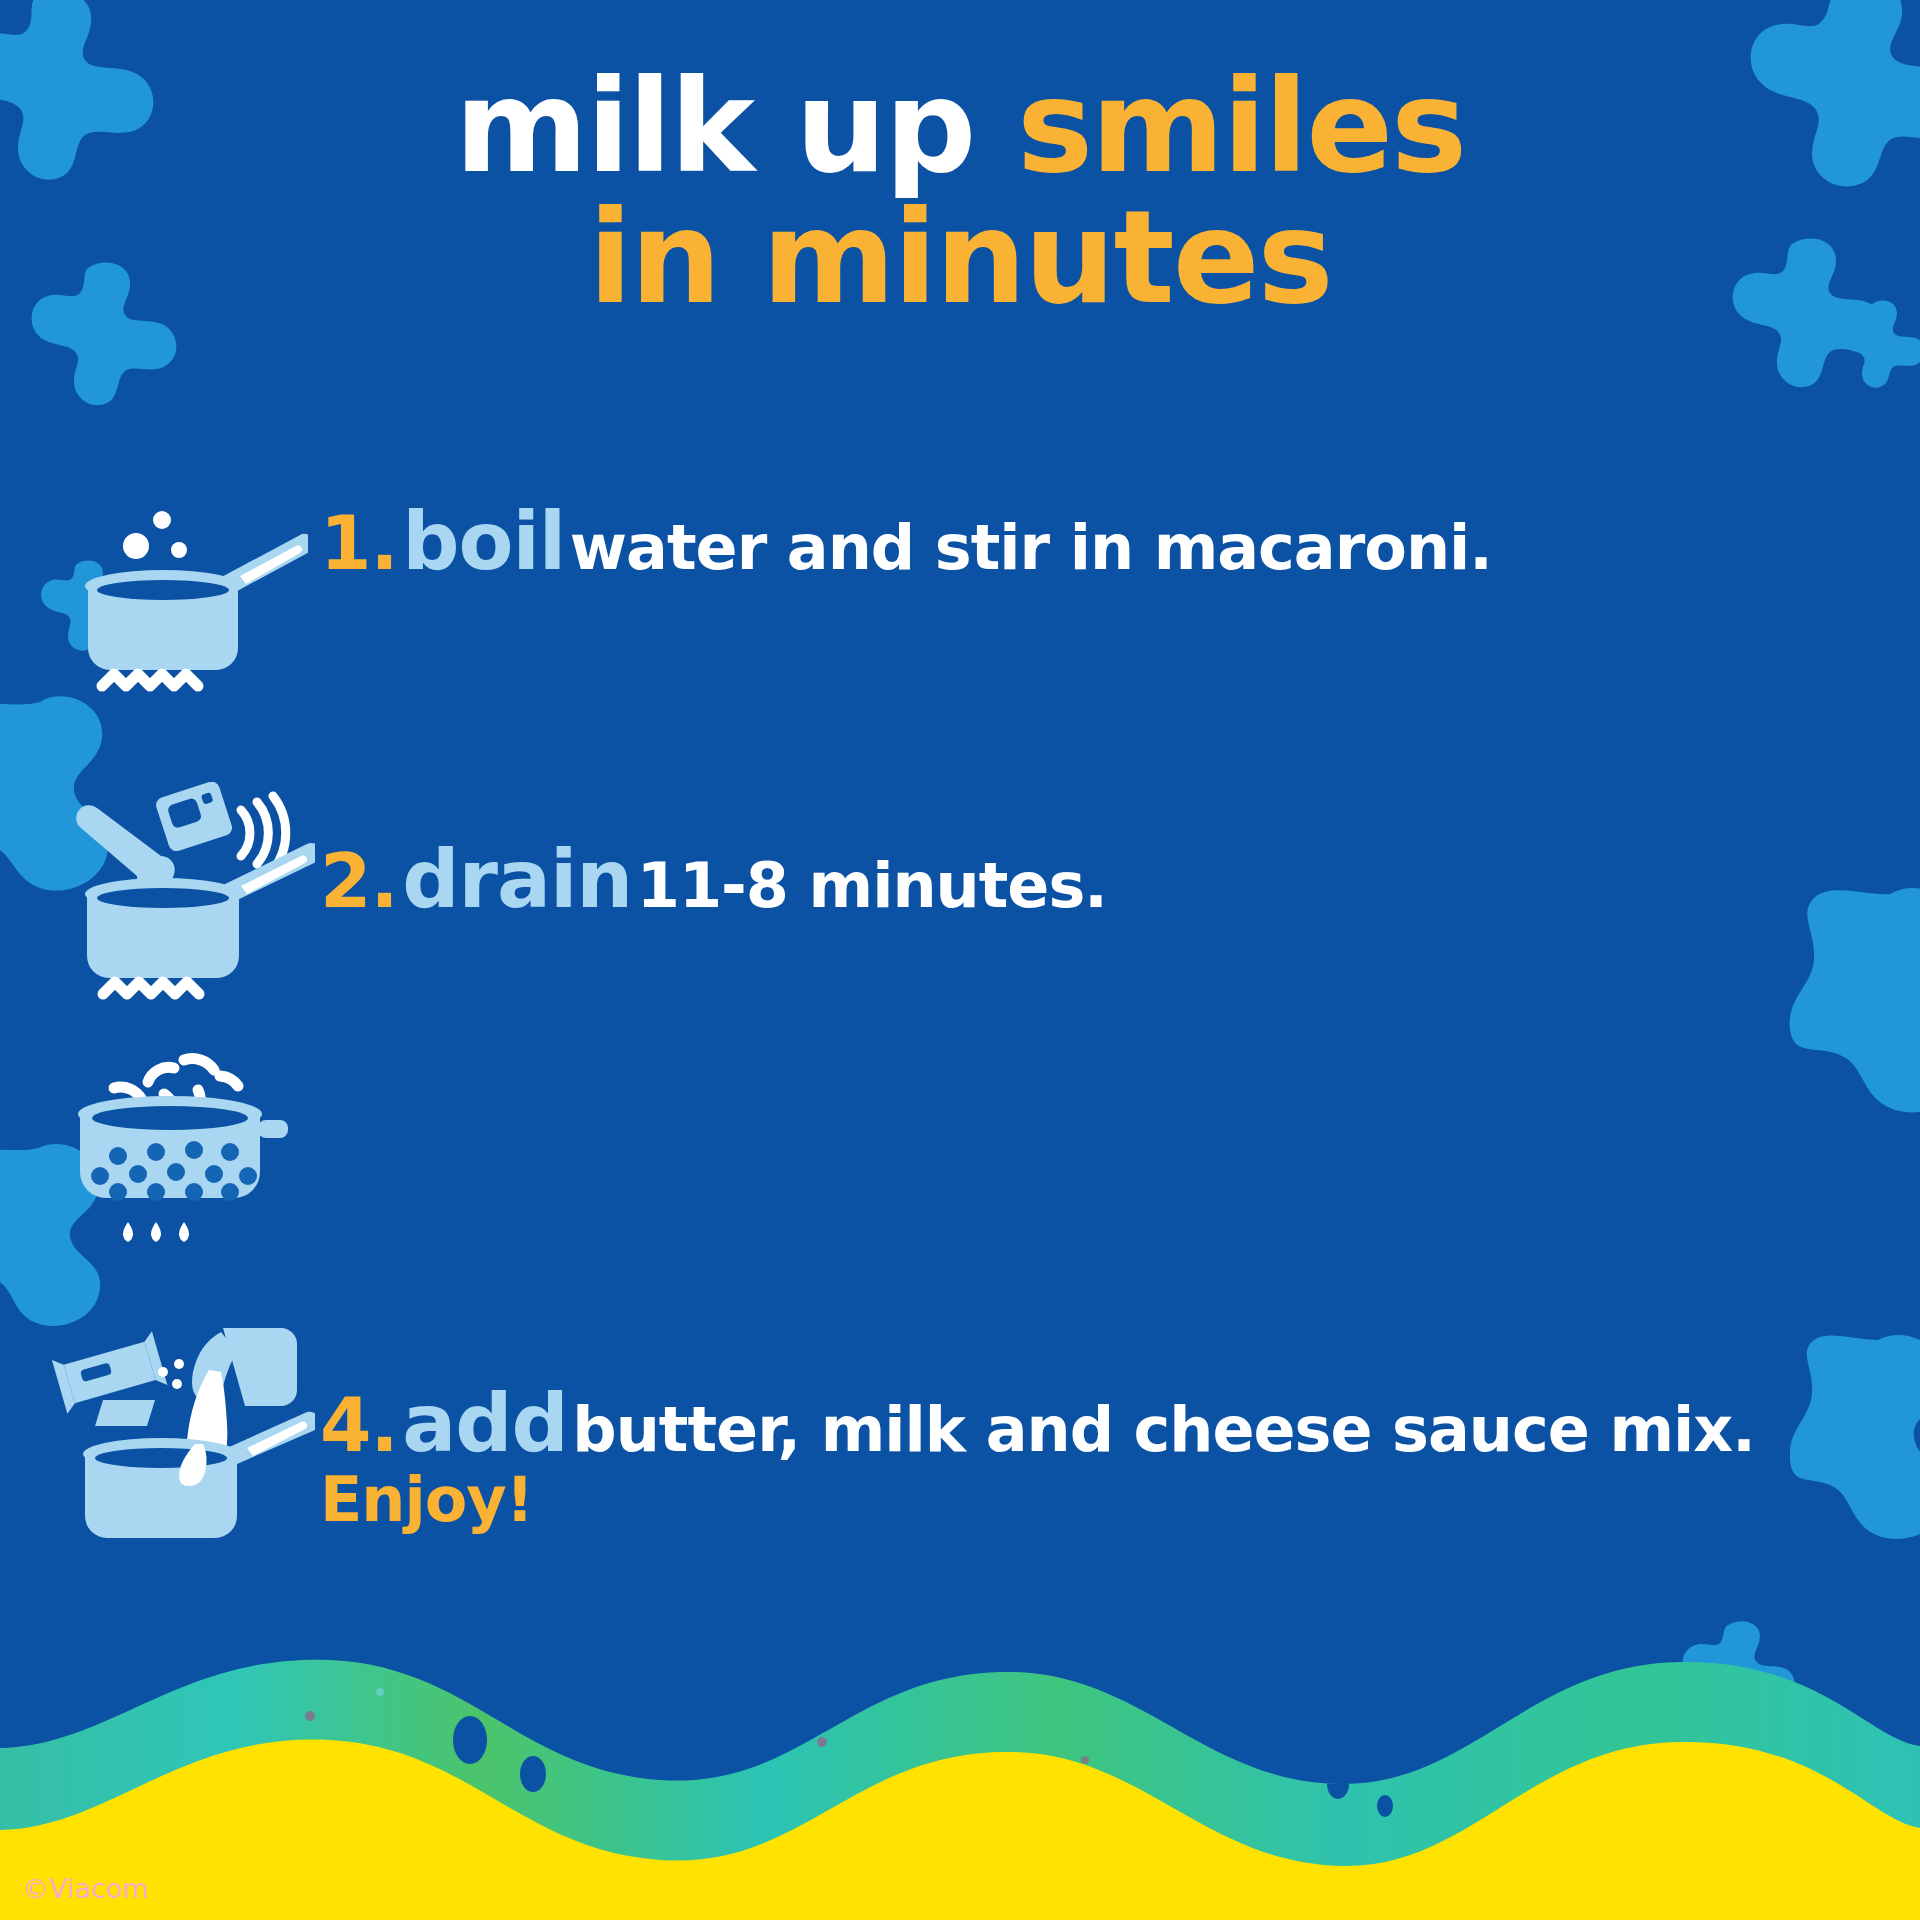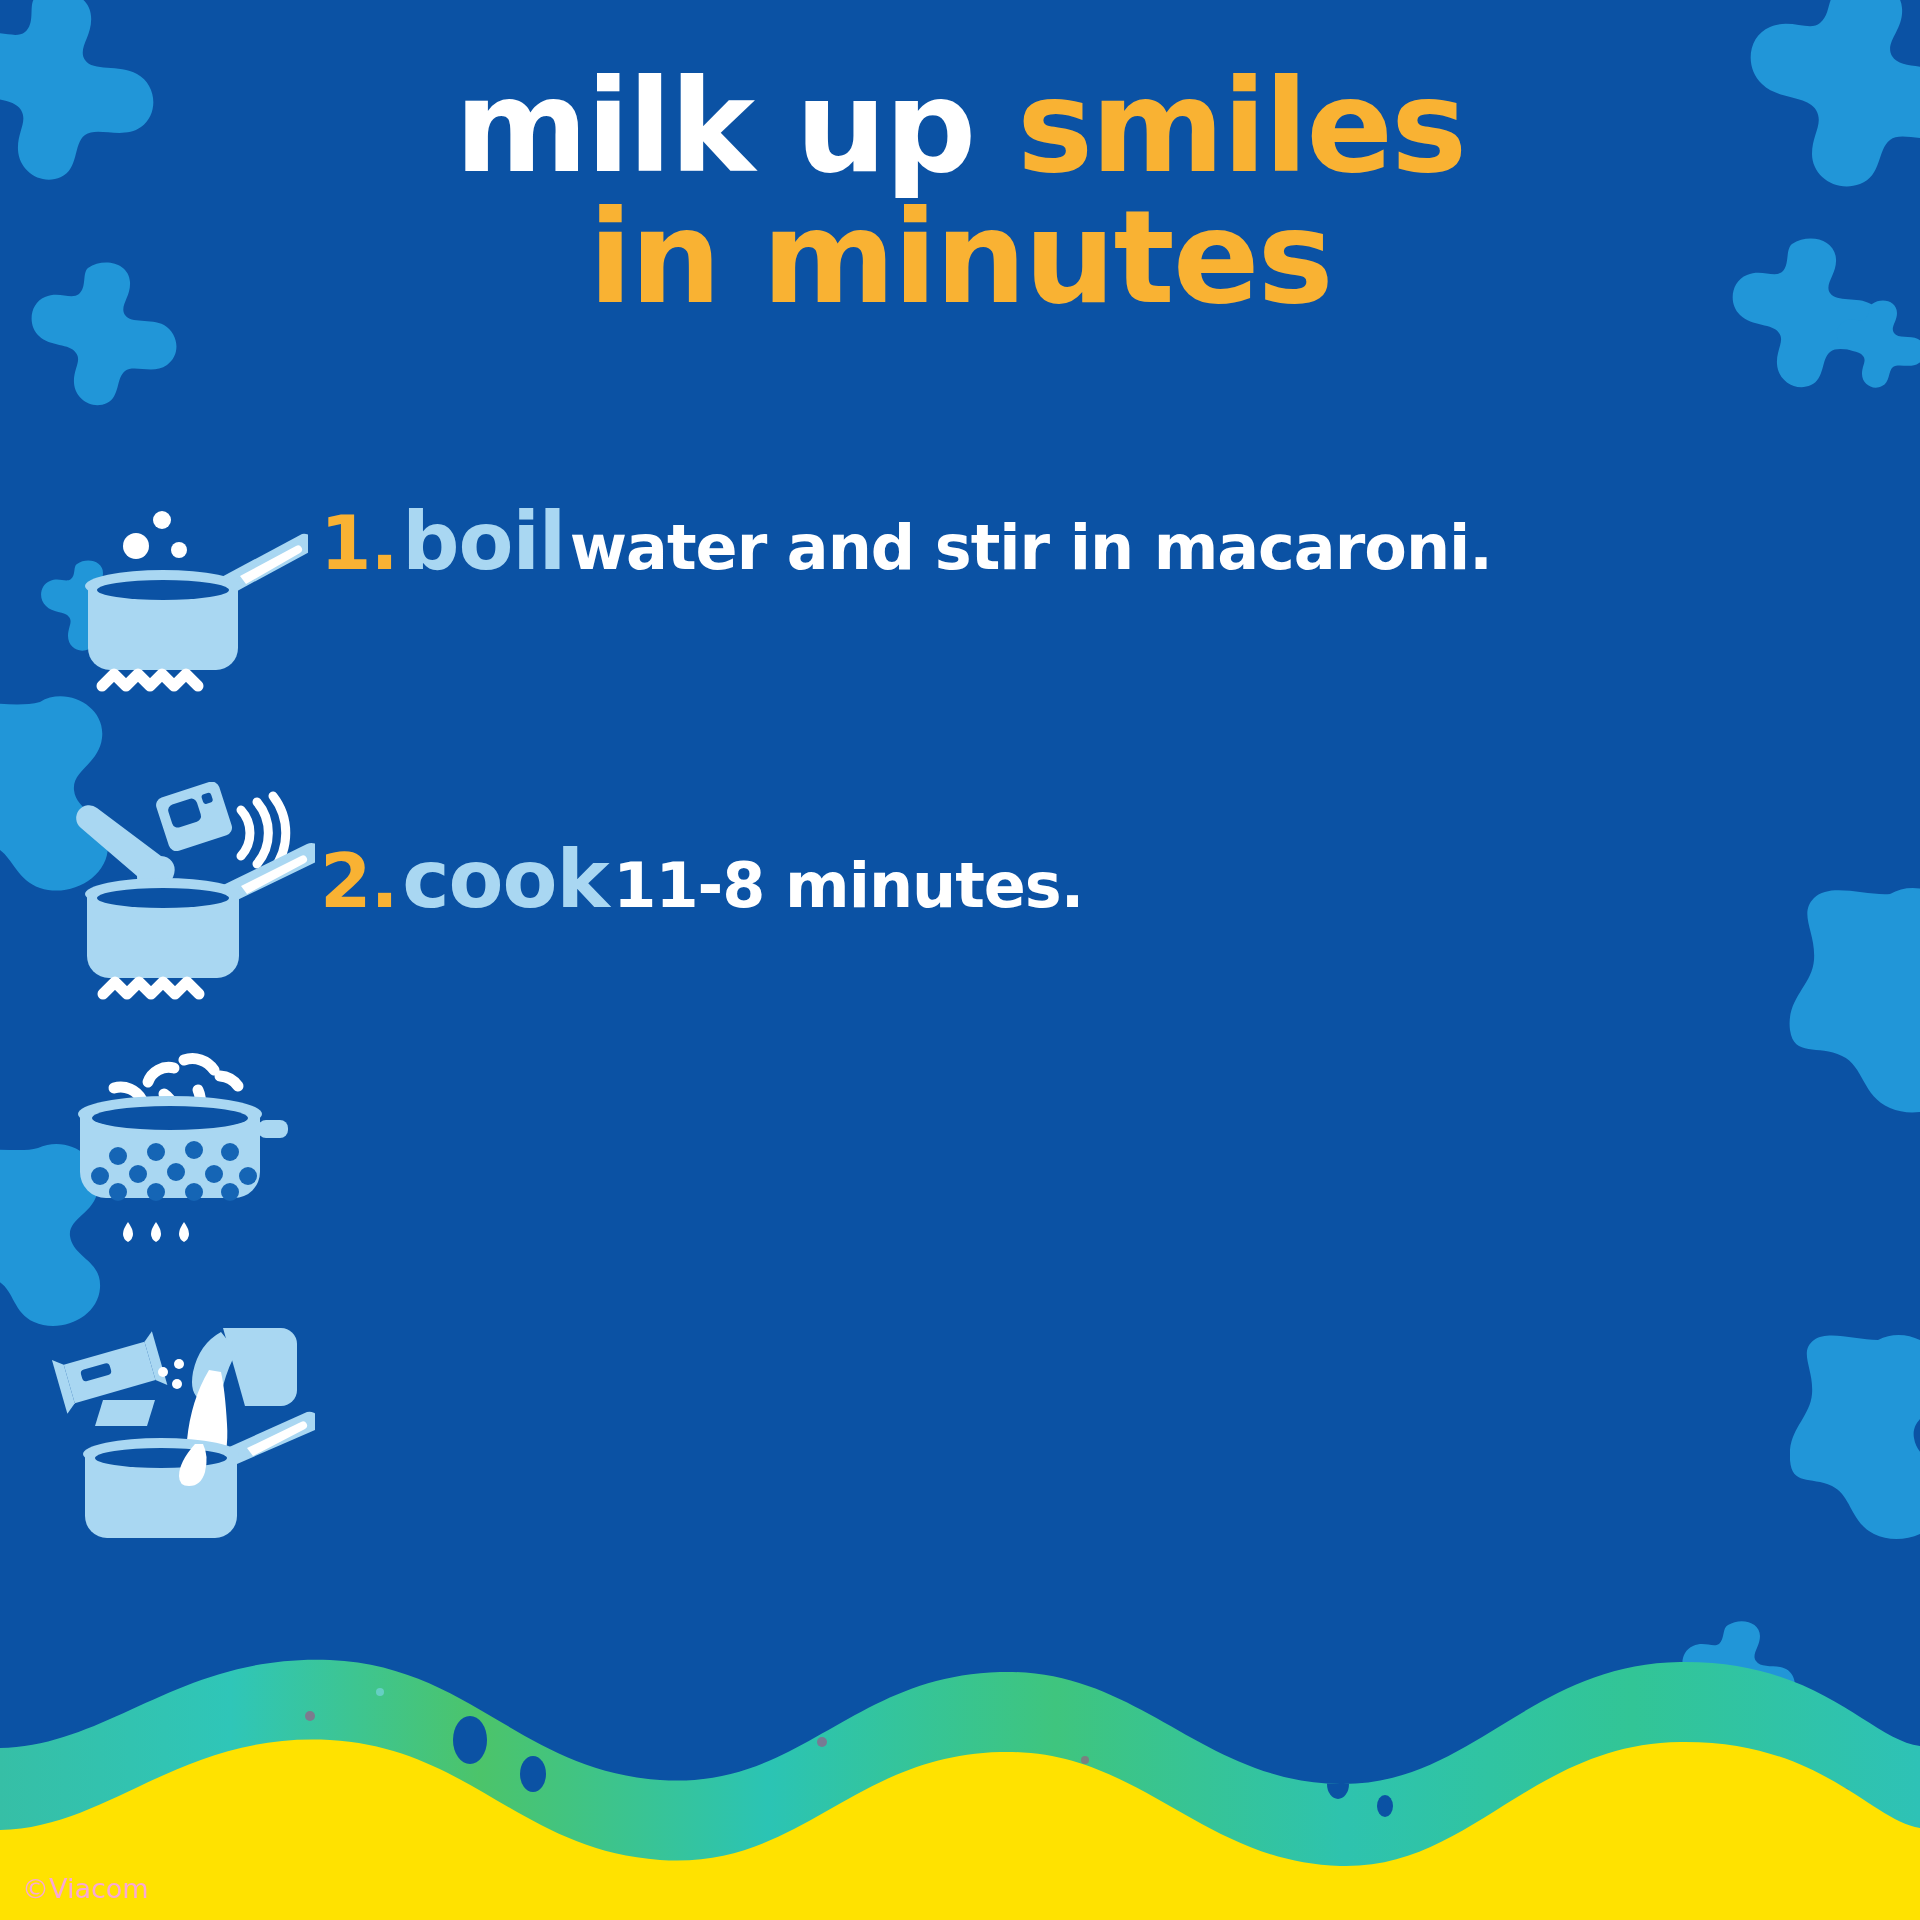--- a/index.html
+++ b/index.html
@@ -231,21 +231,21 @@
 
           <path d="M42 112 h152 v62 a22 22 0 0 1 -22 22 H64 a22 22 0 0 1 -22 -22 Z" fill="#a9d7f2"></path>
           <ellipse cx="118" cy="112" rx="78" ry="16" fill="#a9d7f2"></ellipse>
           <ellipse cx="118" cy="116" rx="66" ry="10" fill="#0b52a4"></ellipse>
 
           <path d="M58 212 l12 -12 l12 12 l12 -12 l12 12 l12 -12 l12 12 l12 -12 l12 12" fill="none" stroke="#ffffff" stroke-width="11" stroke-linecap="round" stroke-linejoin="round"></path>
         </svg>
       </div>
       <div class="step-text">
         <span class="num">2.</span>
-        <span class="kw">cook</span>
+        <span class="kw">drain</span>
         <span class="rest">11-8 minutes.</span>
       </div>
     </div>
 
     <div class="step step-3">
       <div class="step-icon">
         <svg width="256" height="214" viewBox="0 0 256 214">
 
           <path d="M96 30 a22 22 0 0 1 26 -14" fill="none" stroke="#ffffff" stroke-width="11" stroke-linecap="round"></path>
           <path d="M132 8 a26 26 0 0 1 30 10" fill="none" stroke="#ffffff" stroke-width="11" stroke-linecap="round"></path>
@@ -305,20 +305,26 @@
 
           <path d="M182 122 L262 86 a10 10 0 0 1 8 18 L192 138 Z" fill="#a9d7f2"></path>
           <path d="M202 122 L256 96 a4 4 0 0 1 4 7 L208 130 Z" fill="#ffffff"></path>
 
           <path d="M40 128 h152 v62 a22 22 0 0 1 -22 22 H62 a22 22 0 0 1 -22 -22 Z" fill="#a9d7f2"></path>
           <ellipse cx="116" cy="128" rx="78" ry="16" fill="#a9d7f2"></ellipse>
           <ellipse cx="116" cy="132" rx="66" ry="10" fill="#0b52a4"></ellipse>
 
           <path d="M150 118 q-16 18 -16 32 q0 10 10 10 q12 0 16 -14 q4 -16 -2 -28z" fill="#ffffff"></path>
         </svg>
+      </div>
+      <div class="step-text">
+        <span class="num">4.</span>
+        <span class="kw">add</span>
+        <span class="rest">butter, milk and cheese sauce mix.</span>
+        <span class="enjoy">Enjoy!</span>
       </div>
     </div>
   </div>
 
   <svg class="bottom-wave" viewBox="0 0 1920 300" preserveAspectRatio="none">
     <defs>
       <linearGradient id="tealGrad" x1="0" y1="0" x2="1" y2="0">
         <stop offset="0%" stop-color="#36bfa6"></stop>
         <stop offset="12%" stop-color="#2fc6b8"></stop>
         <stop offset="25%" stop-color="#4cc46a"></stop>

